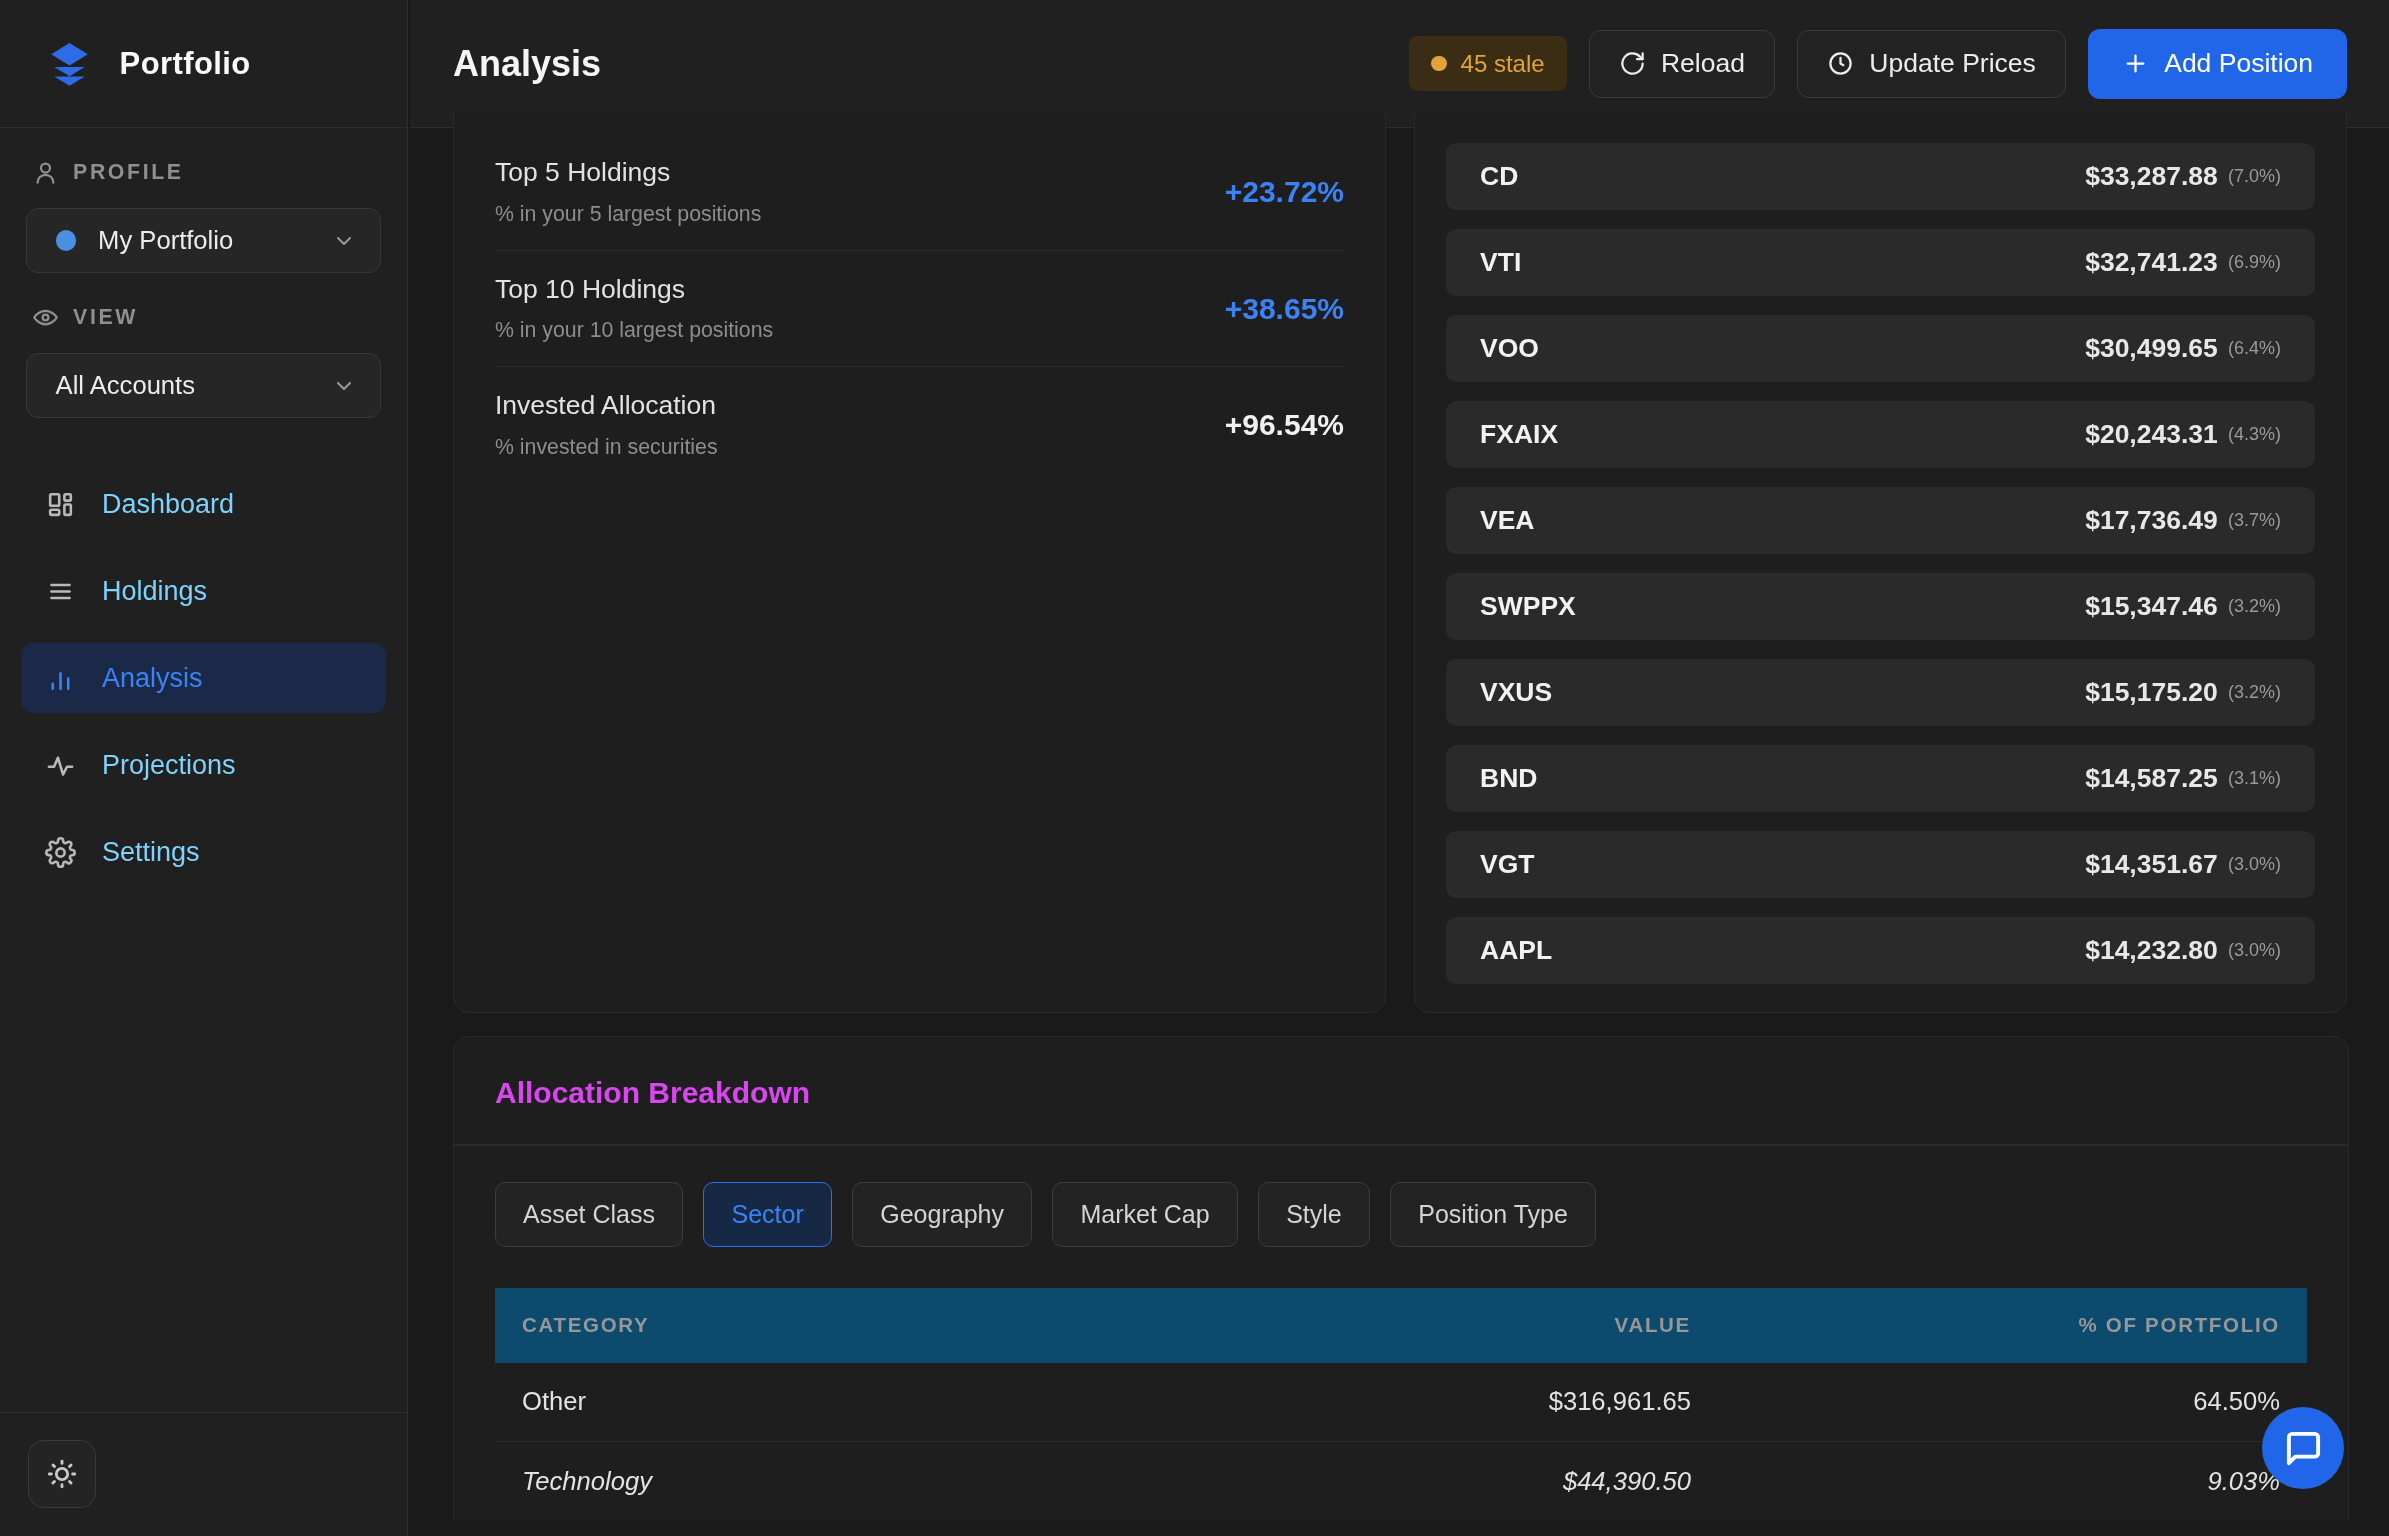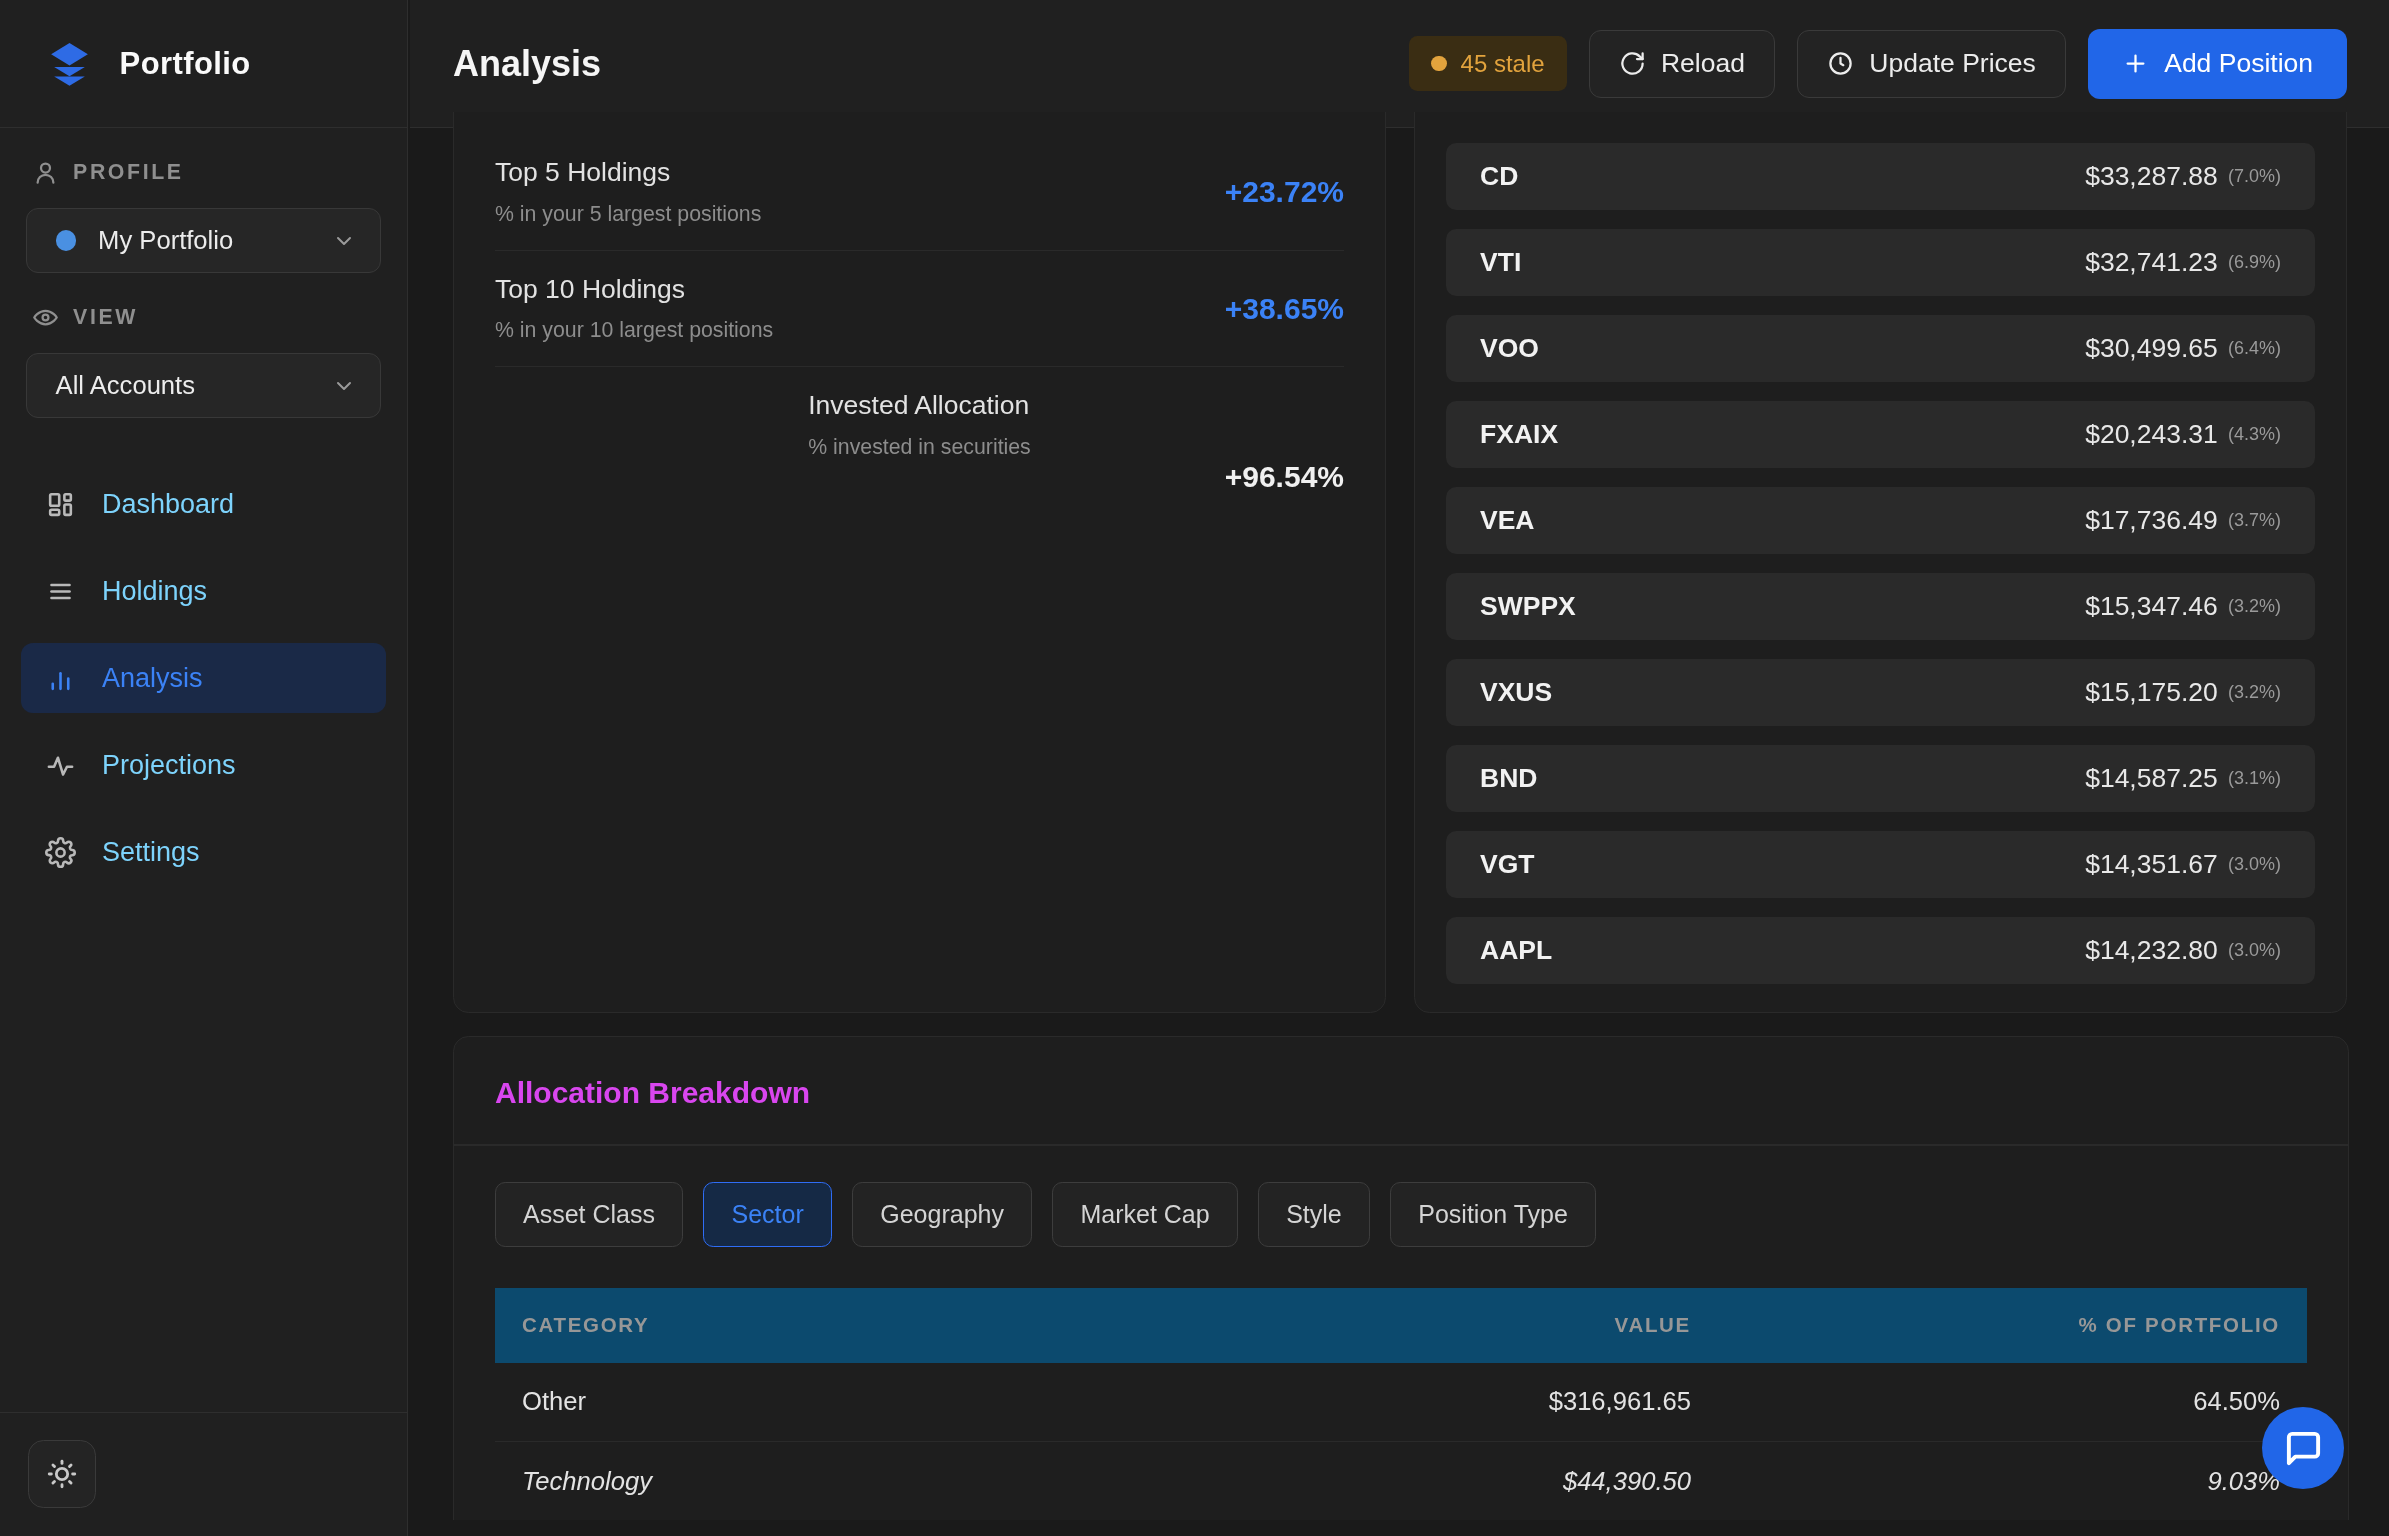--- a/index.html
+++ b/index.html
@@ -55,30 +55,30 @@
     border:none;border-radius:12px;background:#2166e8;color:#ffffff;font-size:26.5px;cursor:pointer;}
   .primary-btn svg{width:27px;height:27px;stroke:#ffffff;}
   
   .main{position:absolute;left:410px;top:112px;width:1980px;height:1408px;
     padding:0 43px;overflow:hidden;}
   .cards-row{display:flex;gap:28px;margin-top:-38px;}
   .card{background:#1e1e1e;border:1.7px solid #2a2a2a;border-radius:15.4px;}
   .metrics-card{width:934px;height:939px;padding:0 41px;}
   .metric-row{display:flex;align-items:center;padding:23px 0;border-bottom:1.7px solid #2a2a2a;}
   .metric-row.first{padding-top:82px;}
-  .metric-row:last-child{border-bottom:none;flex-direction:column;}
+  .metric-row:last-child{border-bottom:none;}
   .metric-title{font-size:26.5px;color:#e2e2e2;}
   .metric-sub{font-size:21.3px;color:#8d8d8d;margin-top:13.7px;}
   .metric-value{margin-left:auto;font-size:30px;font-weight:bold;color:#3b82f6;}
   .metric-value.plain{color:#f0f0f0;}
   .holdings-card{width:934px;height:939px;padding:68px 31px 0 31px;overflow:hidden;}
   .holding-row{height:67px;border-radius:10.2px;background:#2a2a2a;margin-bottom:19px;
     display:flex;align-items:center;padding:0 34px;}
   .ticker{font-size:26.5px;font-weight:bold;color:#f2f2f2;}
-  .h-val{margin-left:auto;font-size:26.5px;color:#e8e8e8;}
+  .h-val{margin-left:auto;font-size:26.5px;color:#e8e8e8;font-weight:bold;}
   .h-pct{font-size:18px;color:#9a9a9a;margin-left:10.2px;}
   
   .alloc-card{margin-top:23px;width:1896px;height:597px;}
   .alloc-head{padding:39px 41px 34px 41px;}
   .alloc-title{font-size:30px;font-weight:bold;color:#d946ef;}
   .alloc-divider{height:1.7px;background:#2a2a2a;}
   .tabs{display:flex;gap:20.5px;padding:36px 41px 41px 41px;}
   .tab{height:65px;padding:0 27px;border:1.7px solid #3d3d3d;border-radius:10.2px;background:#232323;
     display:flex;align-items:center;font-size:25px;color:#d4d4d4;cursor:pointer;}
   .tab.active{border-color:#2f6df6;background:#152945;color:#3b82f6;}

